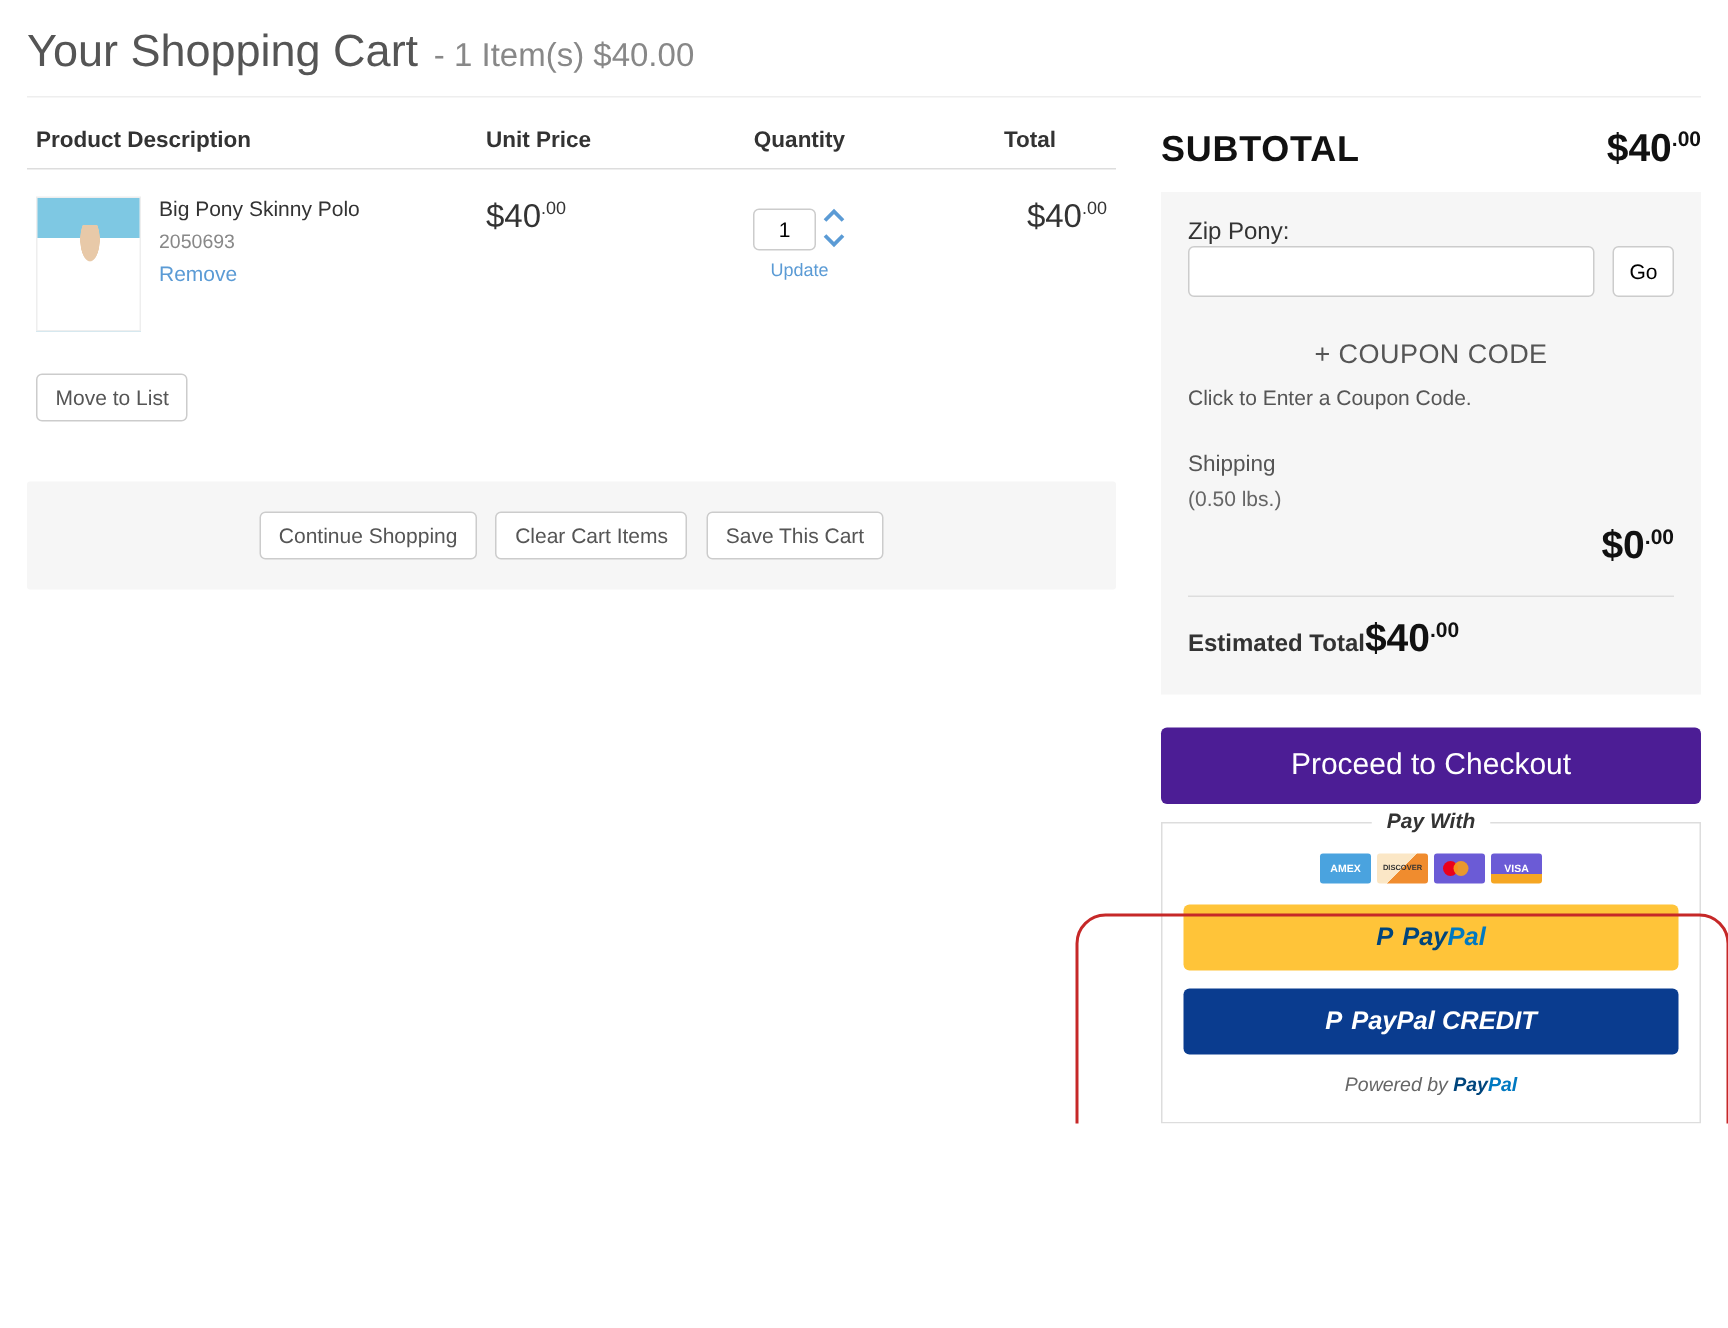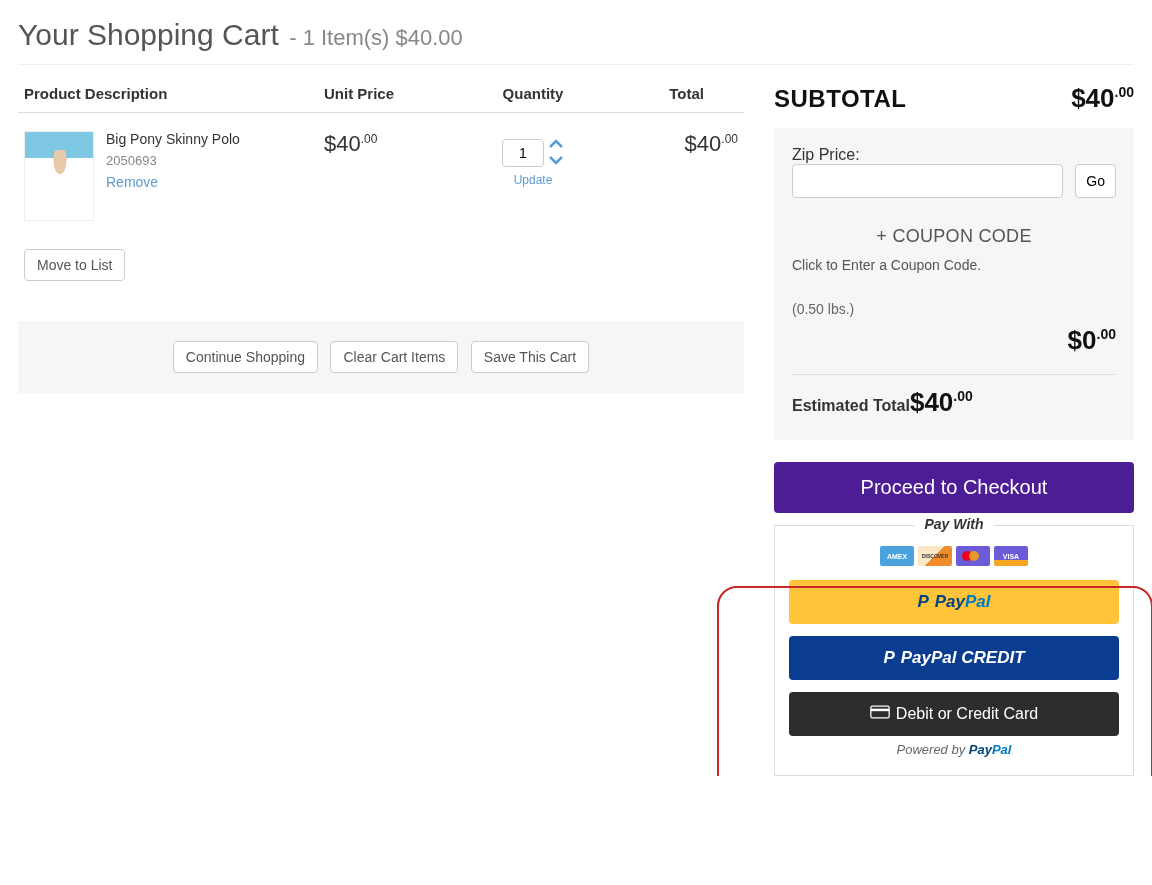--- a/index.html
+++ b/index.html
@@ -238,31 +238,32 @@
     <div class="right">
       <div class="subtotal-row">
         <span class="lbl">SUBTOTAL</span>
         <span class="big-price">
           <span class="d">$40</span><span class="c">.00</span>
         </span>
       </div>
 
       <div class="panel">
         <div>
-          <label>Zip Price:</label>
+          <label>Zip Pony:</label>
           <div class="zip-row">
             <input class="zip-input" style="">
             <button class="go-btn">Go</button>
           </div>
         </div>
 
         <div class="coupon-h">+ COUPON CODE</div>
         <div class="coupon-sub">Click to Enter a Coupon Code.</div>
 
         <div class="ship-block">
+          <div class="s1">Shipping</div>
           <div class="s2">(0.50 lbs.)</div>
           <div class="ship-price">
             <span class="big-price">
               <span class="d">$0</span><span class="c">.00</span>
             </span>
           </div>
         </div>
 
         <div class="divider"></div>
 
@@ -288,29 +289,20 @@
         <button class="paypal-btn">
           <span class="pp-p-icon" style="color:#00457c;">P</span>
           <span><span class="pp-logo-p">Pay</span><span class="pp-logo-pal">Pal</span></span>
         </button>
 
         <button class="ppcredit-btn">
           <span class="pp-p-icon" style="color:#fff;">P</span>
           <span class="pp-white">PayPal CREDIT</span>
         </button>
 
-        <button class="dc-btn">
-          <span>
-            <svg class="card-icon-svg" viewBox="0 0 24 16">
-                <rect x="1" y="1" width="22" height="14" rx="2" fill="none" stroke="#fff" stroke-width="1.5"></rect>
-                <rect x="1" y="4" width="22" height="3" fill="#fff"></rect>
-              </svg>
-          </span>
-          <span>Debit or Credit Card</span>
-        </button>
 
         <div class="powered">
           <span>Powered by </span><span class="pp-logo-p">Pay</span><span class="pp-logo-pal">Pal</span>
         </div>
 
         <div class="highlight-ring" style="left:-58px; top:60px; right:-20px; height:218px;"></div>
       </div>
     </div>
   </div>
 </div>

